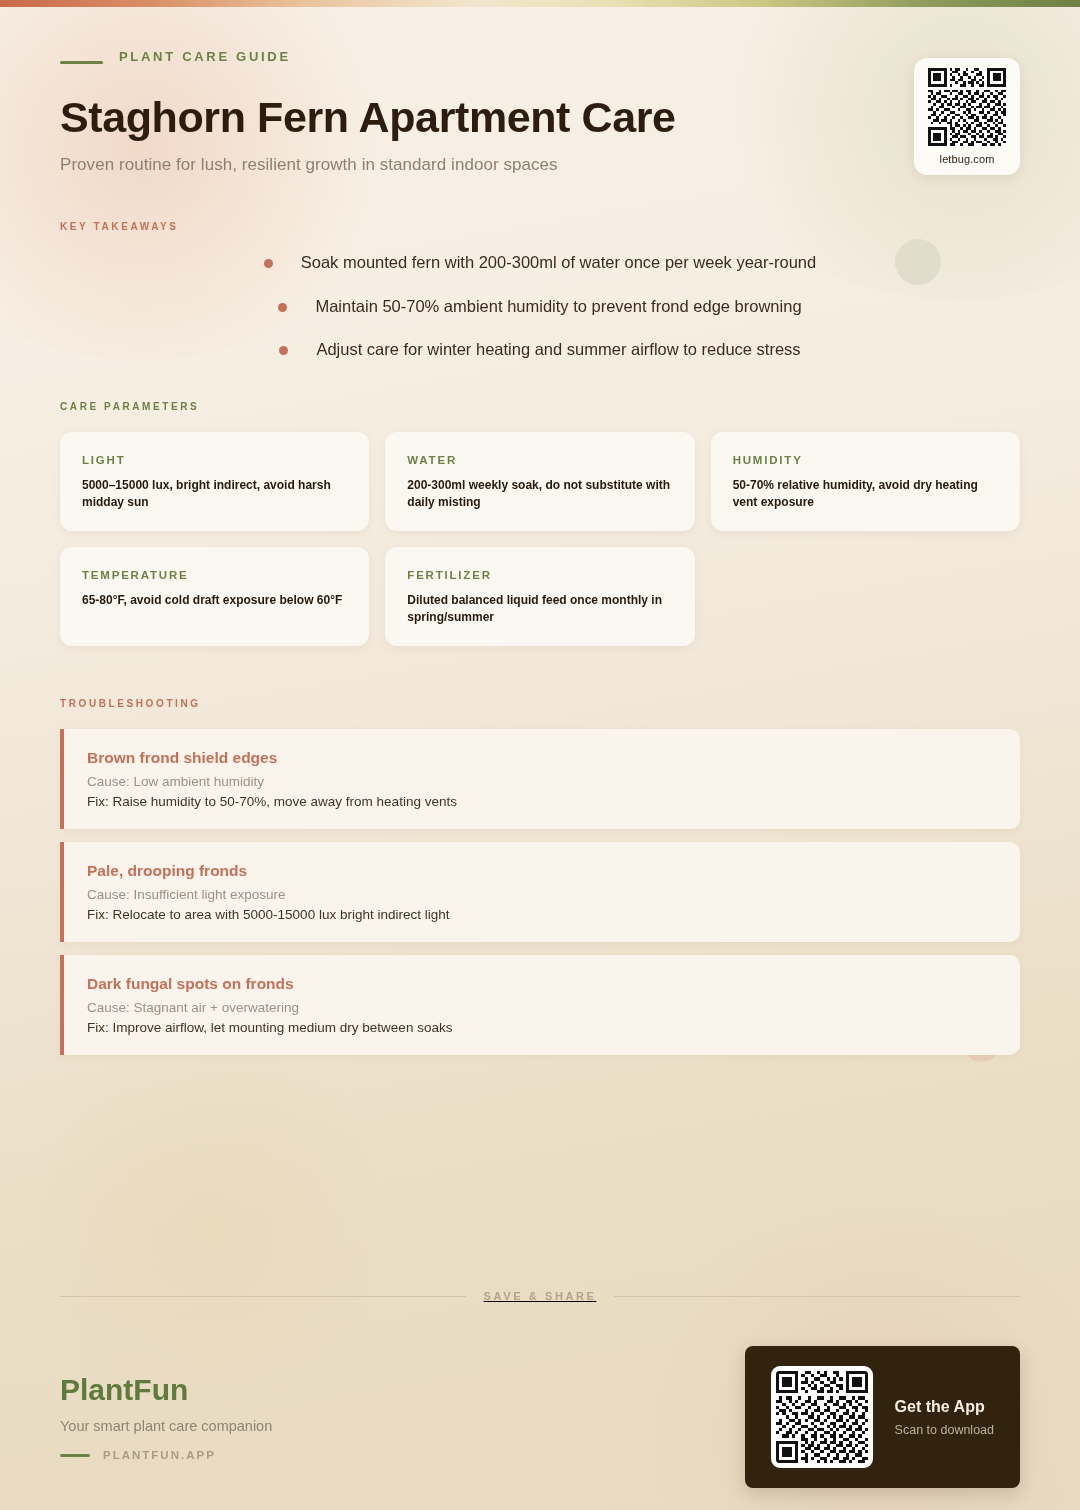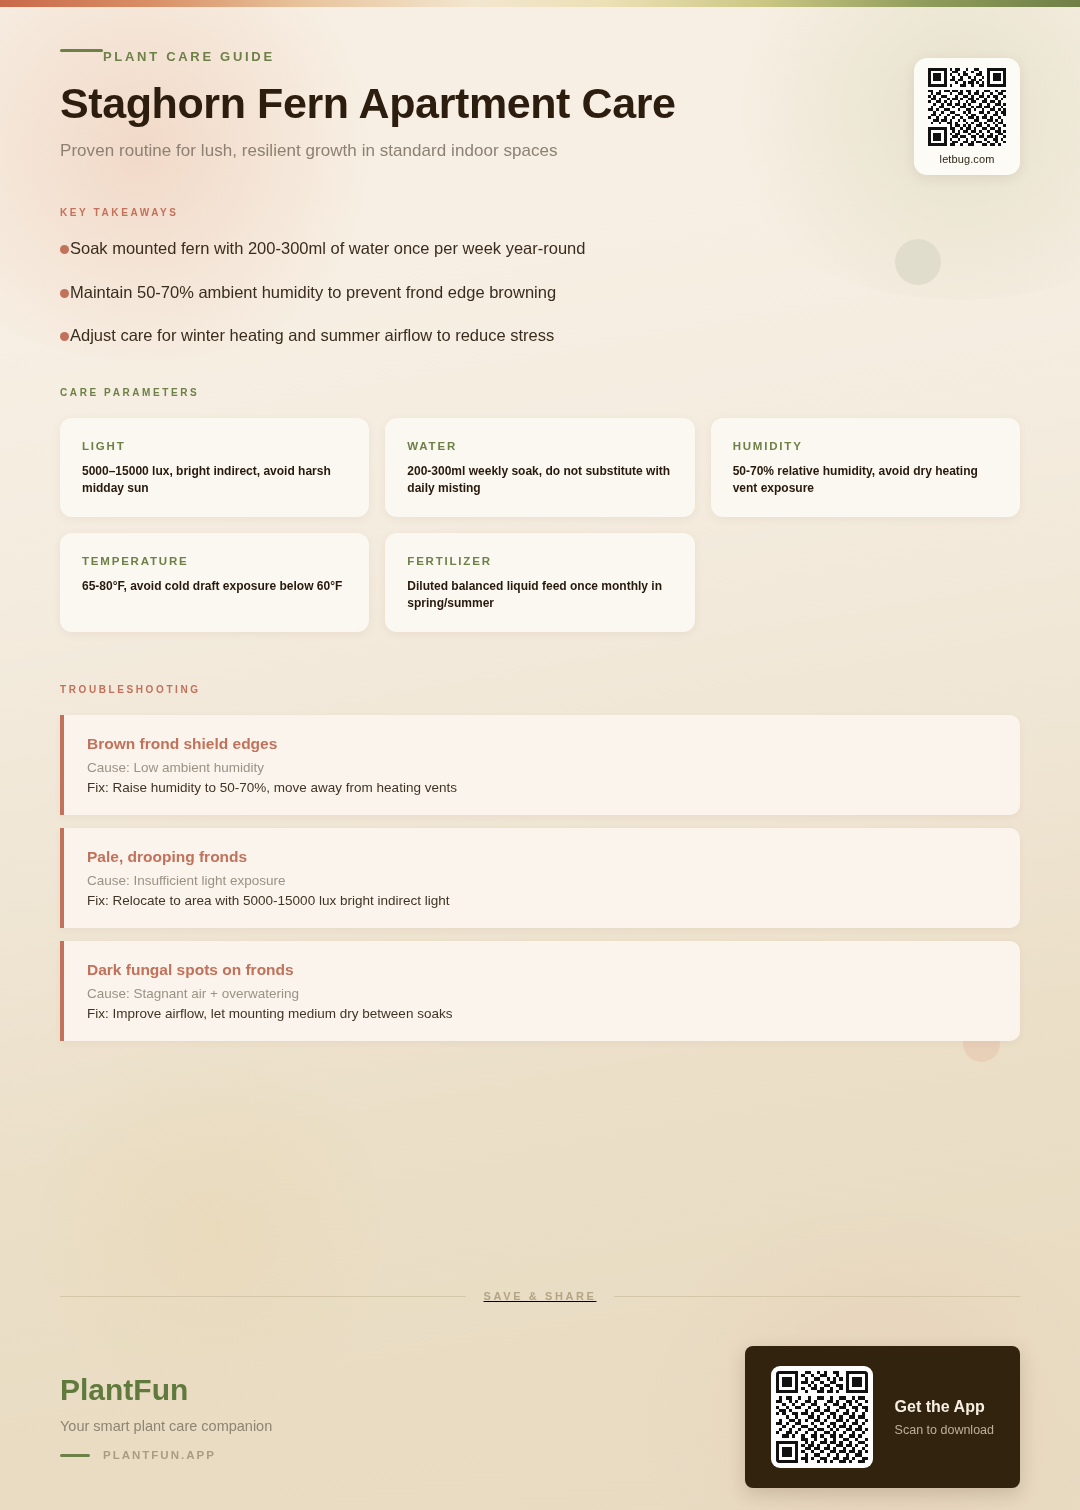--- a/index.html
+++ b/index.html
@@ -90,22 +90,23 @@
   .content {
     position: relative;
     padding: 0 60px;
   }
 
   
   .header { position: relative; padding-top: 49px; }
 
   .eyebrow {
     display: flex;
-    align-items: flex-start;
-    margin-bottom: 16px;
+    align-items: flex-end;
+    gap: 16px;
+    margin-bottom: 30px;
   }
   .eyebrow-rule {
     width: 43px; height: 3px;
     background: #6d8046;
     border-radius: 2px;
   }
   .eyebrow-text {
     font-size: 13px;
     font-weight: bold;
     letter-spacing: 2.7px;
@@ -157,22 +158,23 @@
   }
   .section-head.rust { color: #c2715a; }
   .section-head.olive { color: #6d8046; }
 
   
   .takeaways { margin-top: 46px; }
   .takeaways ul { list-style: none; margin-top: 20px; }
   .takeaway {
     display: flex;
     align-items: flex-start;
-    gap: 1px;
+    gap: 28px;
     margin-bottom: 22px;
+    justify-content: center;
   }
   .takeaway-bullet {
     width: 9px; height: 9px;
     border-radius: 50%;
     background: #c2715a;
     flex: 0 0 auto;
     margin-top: 7px;
   }
   .takeaway-text {
     font-size: 16.5px;

